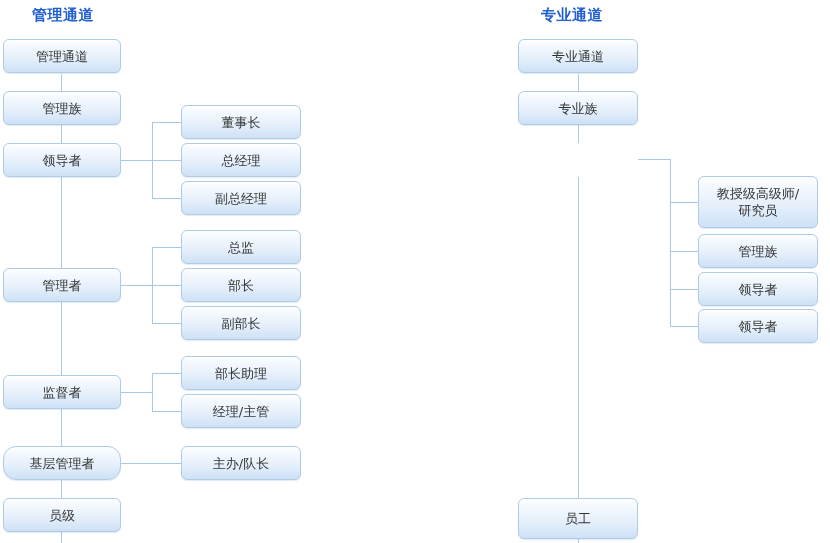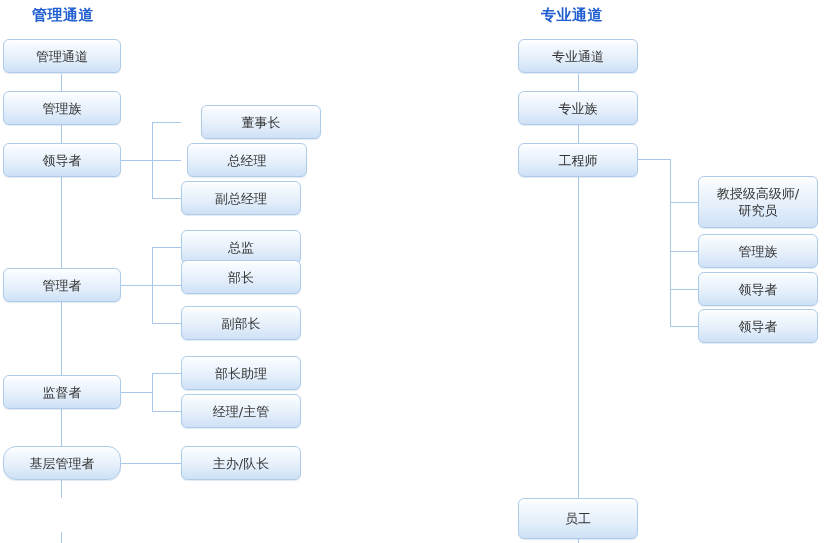--- a/index.html
+++ b/index.html
@@ -89,47 +89,50 @@
   </div>
   <div class="node" style="left:3px;  top:268px; width:118px; height:34px;">
     <span class="node-label">管理者</span>
   </div>
   <div class="node" style="left:3px;  top:375px; width:118px; height:34px;font-family:Liberation Serif, serif;">
     <span class="node-label">监督者</span>
   </div>
   <div class="node" style="left:3px;  top:446px; width:118px; height:34px;border-radius:13px;">
     <span class="node-label">基层管理者</span>
   </div>
+  <div class="node" style="left:3px;  top:498px; width:118px; height:34px;">
+    <span class="node-label">员级</span>
+  </div>
 
   <div class="line h" style="left:121px; top:160px; width:31px;"></div>
   <div class="line v" style="left:152px; top:122px; height:77px;"></div>
   <div class="line h" style="left:152px; top:122px; width:29px;"></div>
   <div class="line h" style="left:152px; top:160px; width:29px;"></div>
   <div class="line h" style="left:152px; top:198px; width:29px;"></div>
 
-  <div class="node" style="left:181px; top:105px; width:120px; height:34px;margin-left:20px;">
+  <div class="node" style="left:181px; top:105px; width:120px; height:34px;">
     <span class="node-label">董事长</span>
   </div>
-  <div class="node" style="left:181px; top:143px; width:120px; height:34px;margin-left:6px;">
+  <div class="node" style="left:181px; top:143px; width:120px; height:34px;">
     <span class="node-label">总经理</span>
   </div>
   <div class="node" style="left:181px; top:181px; width:120px; height:34px;">
     <span class="node-label">副总经理</span>
   </div>
 
   <div class="line h" style="left:121px; top:285px; width:31px;"></div>
   <div class="line v" style="left:152px; top:247px; height:77px;"></div>
   <div class="line h" style="left:152px; top:247px; width:29px;"></div>
   <div class="line h" style="left:152px; top:285px; width:29px;"></div>
   <div class="line h" style="left:152px; top:323px; width:29px;"></div>
 
   <div class="node" style="left:181px; top:230px; width:120px; height:34px;">
     <span class="node-label">总监</span>
   </div>
-  <div class="node" style="left:181px; top:260px; width:120px; height:34px;">
+  <div class="node" style="left:181px; top:268px; width:120px; height:34px;">
     <span class="node-label">部长</span>
   </div>
   <div class="node" style="left:181px; top:306px; width:120px; height:34px;align-items:center;">
     <span class="node-label">副部长</span>
   </div>
 
   <div class="line h" style="left:121px; top:392px; width:31px;"></div>
   <div class="line v" style="left:152px; top:373px; height:39px;"></div>
   <div class="line h" style="left:152px; top:373px; width:29px;"></div>
   <div class="line h" style="left:152px; top:411px; width:29px;"></div>
@@ -152,23 +155,20 @@
   <div class="line v" style="left:578px; top:125px; height:18px;"></div>
   <div class="line v" style="left:578px; top:177px; height:321px;"></div>
   <div class="line v" style="left:578px; top:532px; height:11px;"></div>
 
   <div class="node" style="left:518px; top:39px;  width:120px; height:34px;">
     <span class="node-label">专业通道</span>
   </div>
   <div class="node" style="left:518px; top:91px;  width:120px; height:34px;">
     <span class="node-label">专业族</span>
   </div>
-  <div class="node" style="left:518px; top:143px; width:120px; height:34px;">
-    <span class="node-label">工程师</span>
-  </div>
   <div class="node" style="left:518px; top:498px; width:120px; height:41px;text-align:center;">
     <span class="node-label">员工</span>
   </div>
 
   <div class="line h" style="left:638px; top:159px; width:32px;"></div>
   <div class="line v" style="left:670px; top:159px; height:167px;"></div>
   <div class="line h" style="left:670px; top:202px; width:28px;"></div>
   <div class="line h" style="left:670px; top:251px; width:28px;"></div>
   <div class="line h" style="left:670px; top:289px; width:28px;"></div>
   <div class="line h" style="left:670px; top:326px; width:28px;"></div>

